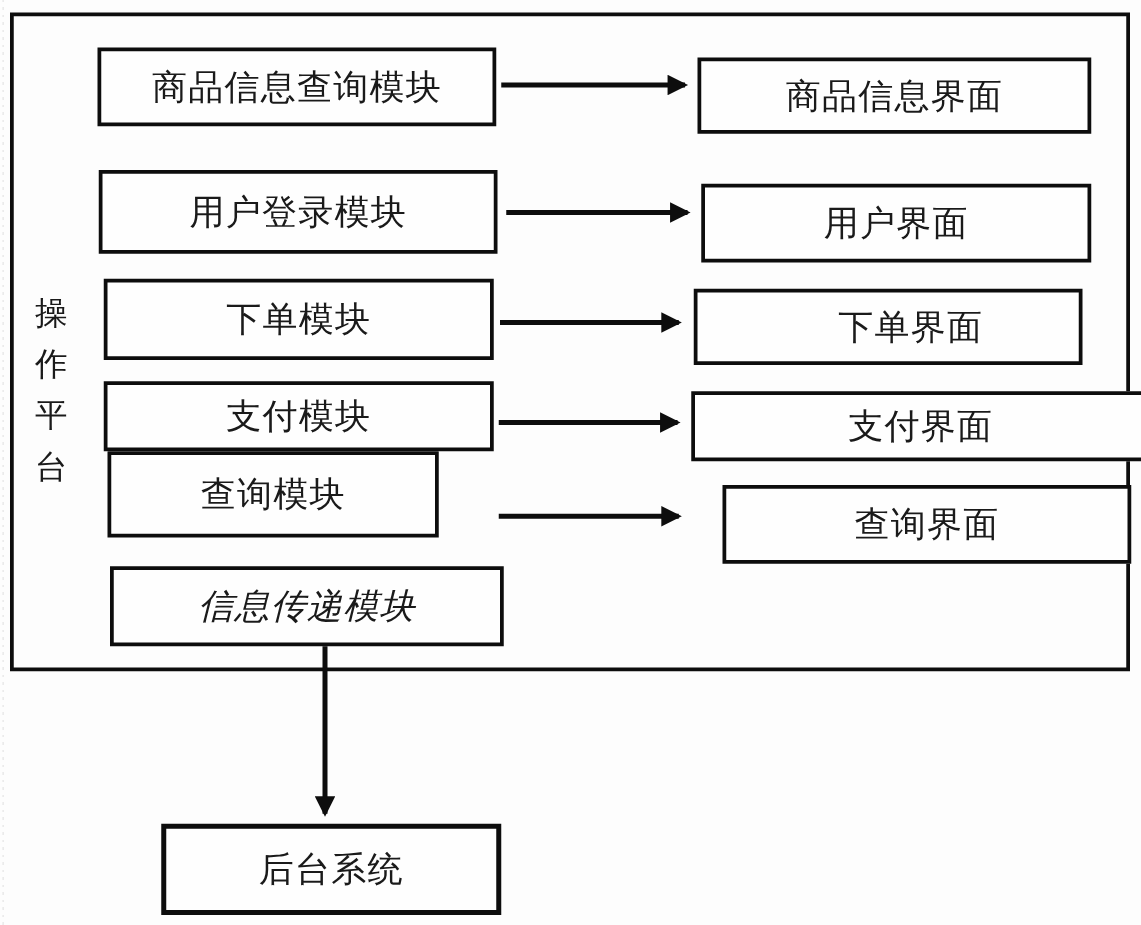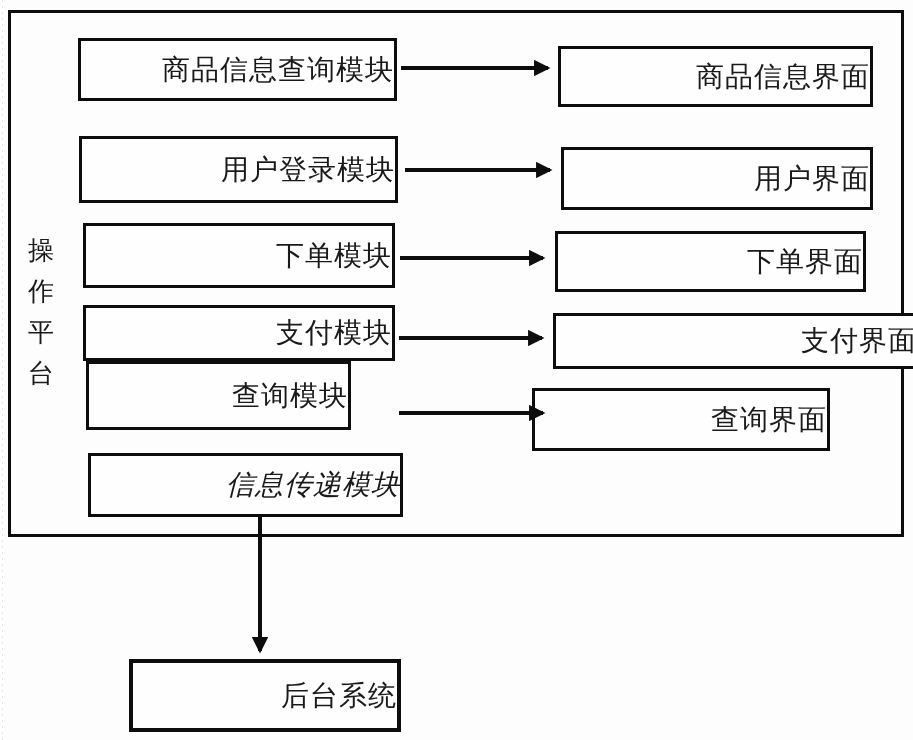--- a/index.html
+++ b/index.html
@@ -24,21 +24,21 @@
     height: 521px;
     border: 3px solid #0d0d0d;
     background: transparent;
   }
   .node {
     position: absolute;
     border: 3px solid #0d0d0d;
     background: #fefefe;
     display: flex;
     align-items: center;
-    justify-content: flex-end;
+    justify-content: center;
     font-size: 28px;
     letter-spacing: 1px;
     white-space: nowrap;
     box-sizing: border-box;
   }
   .platform-label {
     position: absolute;
     left: 25px;
     top: 230px;
     width: 32px;
@@ -103,21 +103,21 @@
   </div>
   <div class="node" style="left:561px; top:147px; width:312px; height:63px;">
     <span>用户界面</span>
   </div>
   <div class="node" style="left:555px; top:231px; width:311px; height:61px;padding-left:36px;">
     <span>下单界面</span>
   </div>
   <div class="node" style="left:553px; top:313px; width:367px; height:56px;">
     <span>支付界面</span>
   </div>
-  <div class="node" style="left:532px; top:388px; width:298px; height:63px;">
+  <div class="node" style="left:578px; top:388px; width:327px; height:63px;">
     <span>查询界面</span>
   </div>
 
   <div class="node" style="left:129px; top:659px; width:272px; height:73px; border-width:4px;">
     <span>后台系统</span>
   </div>
 
   <svg class="connector-layer" viewBox="0 0 913 740" xmlns="http://www.w3.org/2000/svg">
     <defs>
       <marker id="arrowhead" viewBox="0 0 10 10" refX="8.5" refY="5" markerWidth="4.6" markerHeight="4.1" orient="auto-start-reverse">

